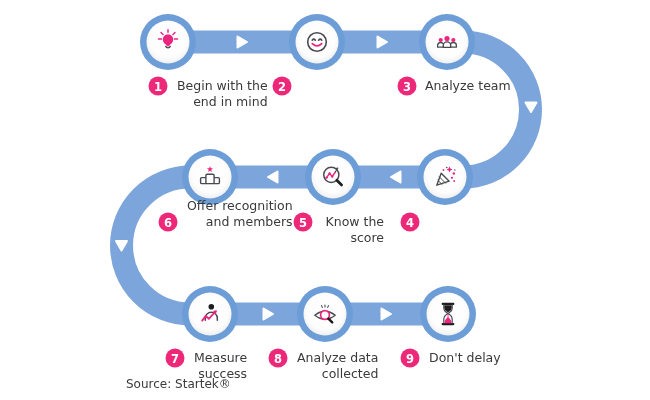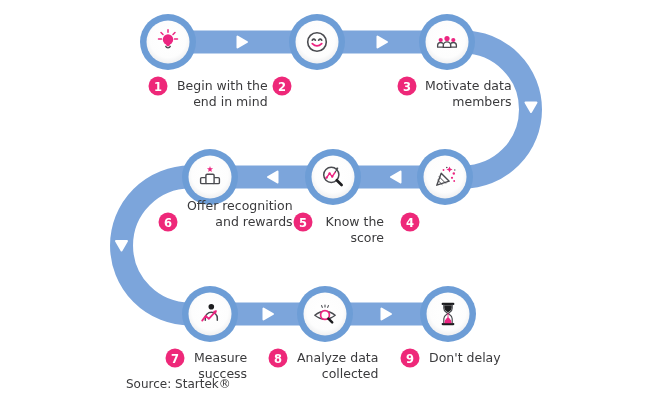--- a/index.html
+++ b/index.html
@@ -187,30 +187,29 @@
   <span class="badge b6">6</span>
   <span class="badge b7">7</span>
   <span class="badge b8">8</span>
   <span class="badge b9">9</span>
 
   <div class="step-label t1">
     <span>Begin with the</span>
       <span>end in mind</span>
   </div>
   <div class="step-label t3">
-    <span>Motivate data</span>
-      <span>members</span>
+    <span>Analyze team</span>
   </div>
   <div class="step-label t5">
     <span>Know the</span>
       <span>score</span>
   </div>
   <div class="step-label t6">
     <span>Offer recognition</span>
-      <span>and rewards</span>
+      <span>and members</span>
   </div>
   <div class="step-label t7">
     <span>Measure</span>
       <span>success</span>
   </div>
   <div class="step-label t8">
     <span>Analyze data</span>
       <span>collected</span>
   </div>
   <div class="step-label t9">

